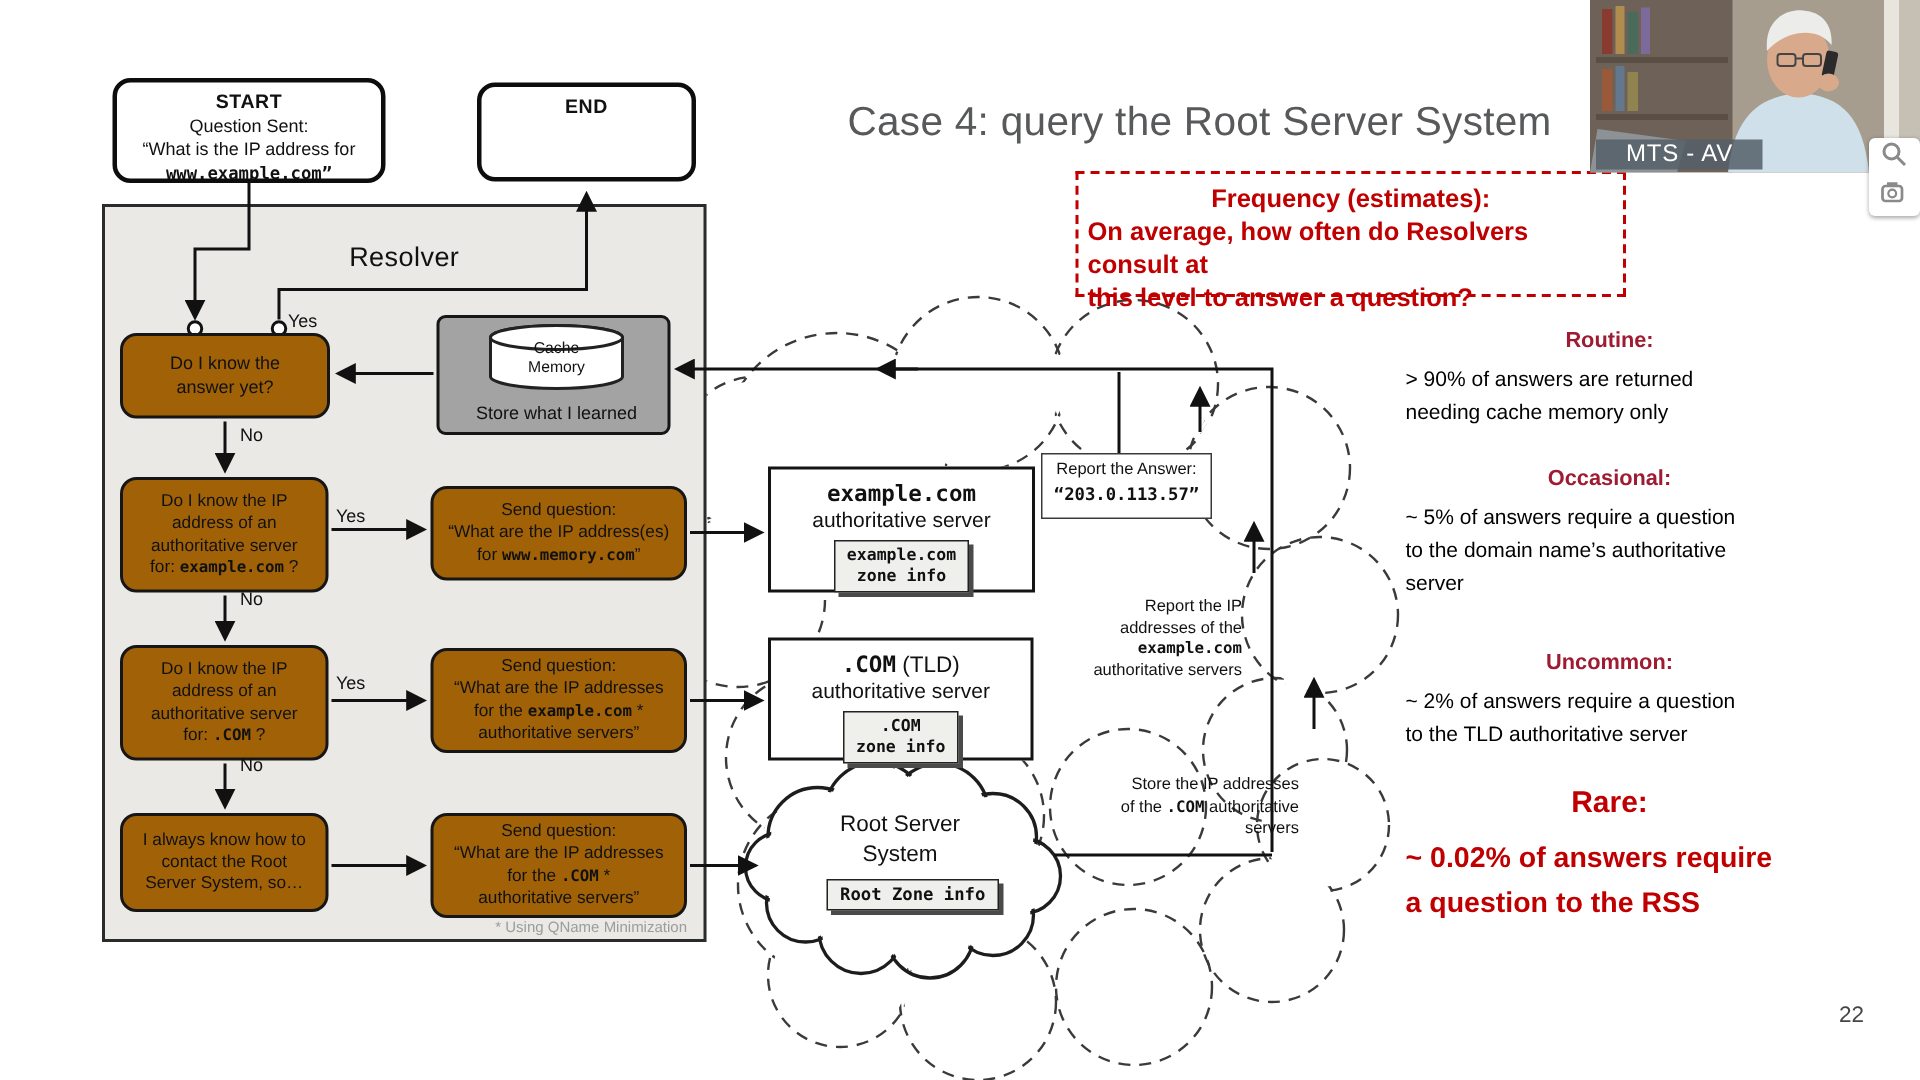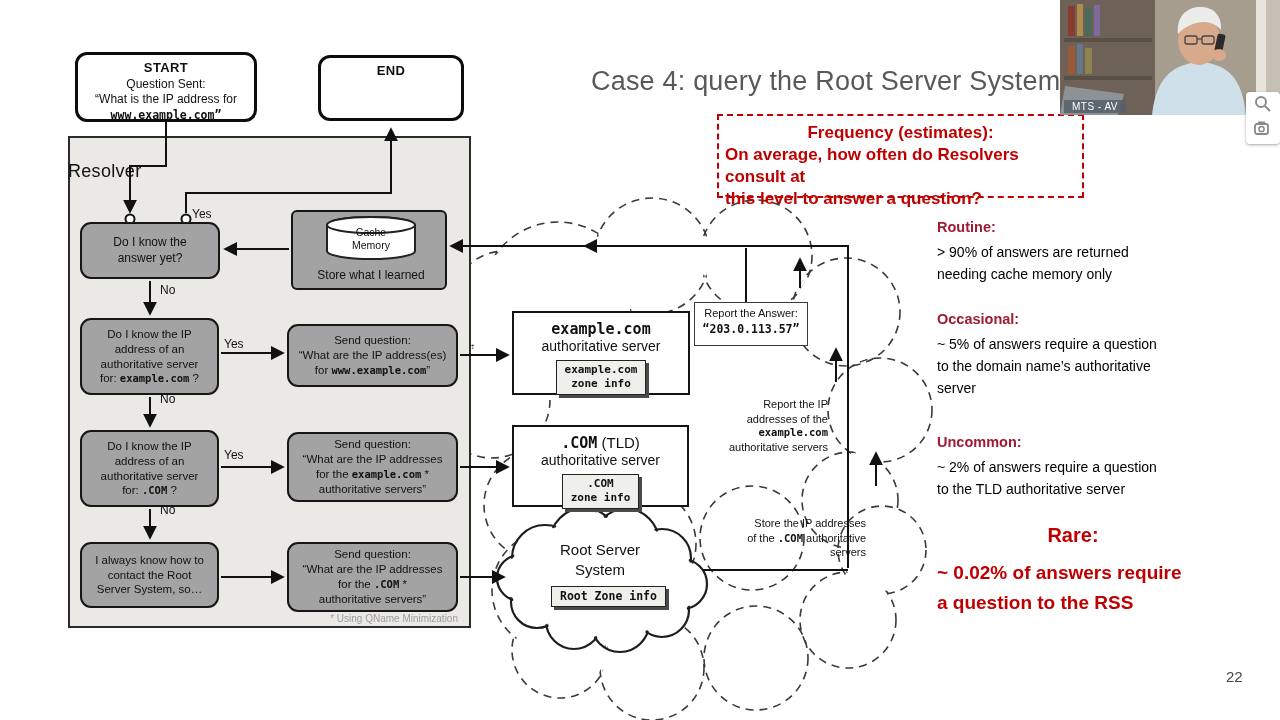--- a/index.html
+++ b/index.html
@@ -12,23 +12,23 @@
   .mono{font-family:"DejaVu Sans Mono","Liberation Mono",monospace;font-weight:bold}
   svg.layer{position:absolute;left:0;top:0;pointer-events:none}
 
   .slide-title{font-size:27px;color:#58595b;letter-spacing:.2px}
 
   .terminal{background:#fff;border:3px solid #0d0d0d;border-radius:12px;
             text-align:center;font-size:12px;line-height:1.3;padding-top:5px}
   .terminal .t{font-weight:bold;font-size:13px;letter-spacing:.4px}
 
   .panel{background:#eae9e5;border:2px solid #2b2b2b}
-  .resolver-title{font-size:18px;letter-spacing:.3px;text-align:left}
-
-  .flowbox{background:#a3a3a3;border:2px solid #161616;border-radius:11px;
+  .resolver-title{font-size:18px;letter-spacing:.3px;text-align:center}
+
+  .flowbox{background:#a16207;border:2px solid #161616;border-radius:11px;
            text-align:center;font-size:11.5px;line-height:1.3;color:#111;
            display:flex;flex-direction:column;justify-content:center;padding:2px 4px}
   .flowbox .mono{font-size:10.5px}
   .lbl{font-size:12px;color:#111}
   .footnote{font-size:10px;color:#9c9c9c;text-align:right}
 
   .cachebox{background:#a3a3a3;border:2px solid #161616;border-radius:6px}
   .cyl-text{font-size:10.5px;line-height:1.2;text-align:center}
   .store-lbl{font-size:12px;text-align:center}
 
@@ -42,30 +42,30 @@
 
   .report-box{background:#fff;border:1.5px solid #3a3a3a;text-align:center;
               font-size:11px;line-height:1.4;padding-top:3px}
   .report-text{font-size:11px;line-height:1.32;text-align:right}
   .report-text .mono{font-size:10.5px}
 
   .freq{border:2px dashed #c00000;color:#c00000;font-weight:bold;
         font-size:17px;line-height:22px;padding:6px 6px}
   .freq .h{text-align:center}
 
-  .stat-h{font-weight:bold;font-size:14.5px;color:#9e1b32;width:272px}
+  .stat-h{font-weight:bold;font-size:14.5px;color:#9e1b32;text-align:center;width:272px}
   .stat-b{font-weight:normal;font-size:14px;color:#000000;line-height:22px}
   .rare-h{font-weight:bold;font-size:20px;color:#c00000;text-align:center;width:272px}
   .rare-b{font-weight:bold;font-size:19px;color:#c00000;line-height:30px}
 
   .page-num{font-size:15px;color:#454545}
 
   .webcam{width:220px;height:115px;background:#b4aca0;overflow:hidden}
-  .webcam-label{position:absolute;left:4px;bottom:2px;color:#fff;font-size:10px;
-                letter-spacing:.5px;background:rgba(85,95,105,.85);padding:1px 8px}
+  .webcam-label{position:absolute;left:4px;bottom:2px;color:#fff;font-size:16px;
+                letter-spacing:.5px;background:rgba(85,95,105,.85);padding:1px 20px}
   .controls{width:34px;height:52px;background:#fff;border-radius:4px;
             box-shadow:0 1px 3px rgba(0,0,0,.35);display:flex;flex-direction:column;
             align-items:center;justify-content:space-evenly}
 </style>
 </head>
 <body>
 
 <svg class="layer" width="1280" height="720">
   <g stroke="#3a3a3a" stroke-width="1.6" stroke-dasharray="8 6" fill="none">
     <circle cx="558" cy="298" r="76"></circle>
@@ -164,21 +164,21 @@
     <path d="M800,288 L800,260" marker-end="url(#arr)"></path>
     <path d="M836,382 L836,350" marker-end="url(#arr)"></path>
     <path d="M876,486 L876,454" marker-end="url(#arr)"></path>
   </g>
   <g fill="#fff" stroke="#111" stroke-width="2">
     <circle cx="130" cy="219" r="4.5"></circle>
     <circle cx="186" cy="219" r="4.5"></circle>
   </g>
 </svg>
 
-<div class="abs slide-title" style="left:591px;top:66px;width:500px">Case 4: query the Root Server System</div>
+<div class="abs slide-title" style="left:565px;top:66px;width:500px">Case 4: query the Root Server System</div>
 
 <div class="abs freq" style="left:717px;top:114px;width:367px;height:84px">
   <div class="h">Frequency (estimates):</div>
   <div class="pre">On average, how often do Resolvers consult at
 this level to answer a question?</div>
 </div>
 
 <div class="abs terminal" style="left:75px;top:52px;width:182px;height:70px">
   <div class="t">START</div>
   <div>Question Sent:</div>
@@ -210,21 +210,21 @@
 <div class="abs flowbox" style="left:80px;top:318px;width:139px;height:77px">
   <div class="pre">Do I know the IP
 address of an
 authoritative server</div>
   <div><span>for: </span><span class="mono">example.com</span><span> ?</span></div>
 </div>
 
 <div class="abs flowbox" style="left:287px;top:324px;width:171px;height:63px">
   <div>Send question:</div>
   <div>“What are the IP address(es)</div>
-  <div><span>for </span><span class="mono">www.example.com</span><span>”</span></div>
+  <div><span>for </span><span class="mono">www.memory.com</span><span>”</span></div>
 </div>
 
 <div class="abs flowbox" style="left:80px;top:430px;width:139px;height:77px">
   <div class="pre">Do I know the IP
 address of an
 authoritative server</div>
   <div><span>for: </span><span class="mono">.COM</span><span> ?</span></div>
 </div>
 
 <div class="abs flowbox" style="left:287px;top:432px;width:171px;height:70px">

